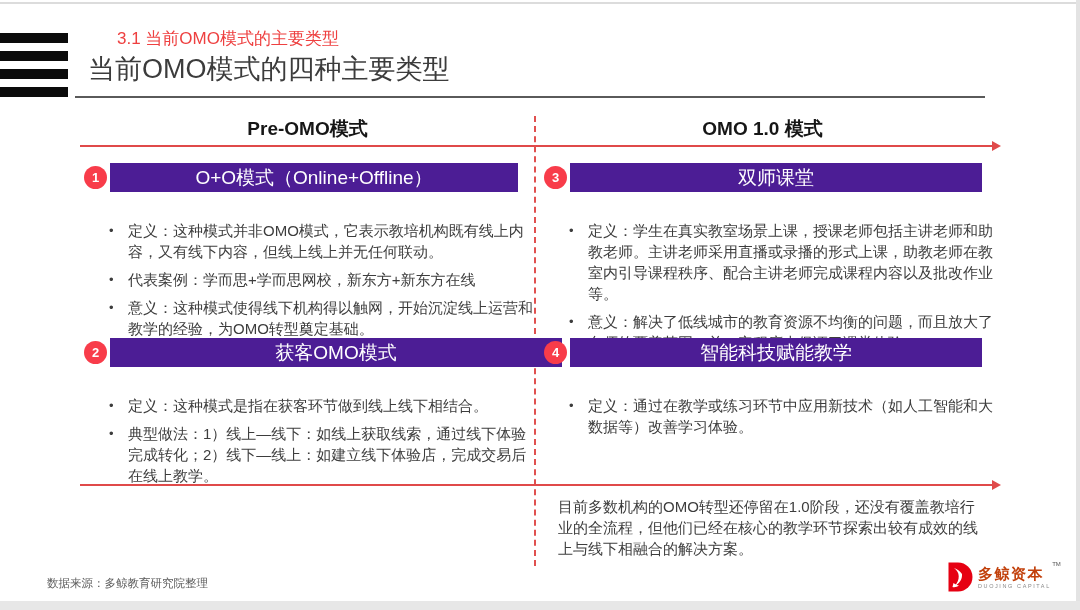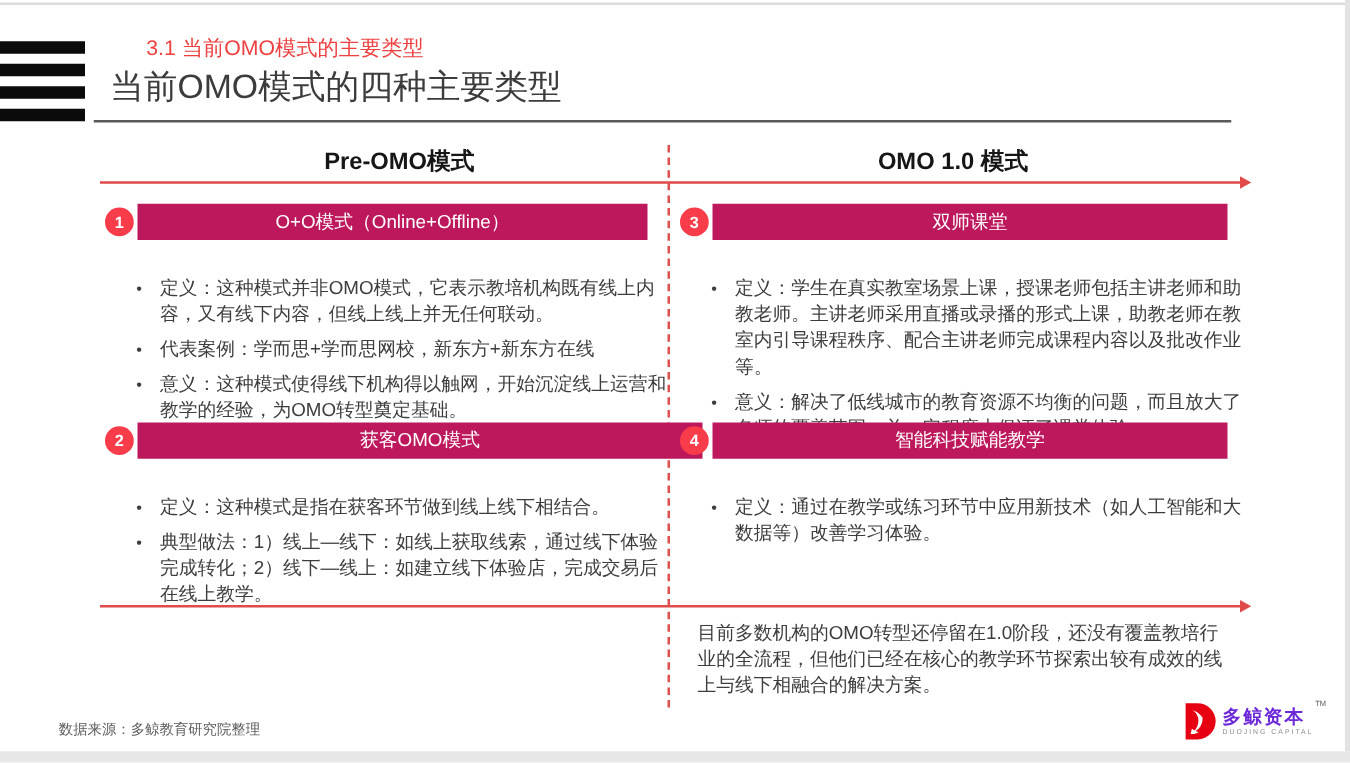--- a/index.html
+++ b/index.html
@@ -17,34 +17,34 @@
 
   
   .bars{position:absolute;left:0;top:33px;}
   .bars span{display:block;width:68px;height:10px;background:#0b0b0b;margin-bottom:8px;}
 
   .subtitle{position:absolute;left:88px;top:27px;font-size:17px;color:#ee4040;font-weight:400;margin-left:29px;}
   .page-title{position:absolute;left:88px;top:51px;font-size:27px;color:#3c3c3c;font-weight:400;margin:0;}
   .title-rule{position:absolute;left:75px;top:96px;width:910px;height:2px;background:#5a5a5a;}
 
   .col-header{position:absolute;top:116px;font-size:19px;font-weight:700;color:#161616;text-align:center;}
-  .col-header.left{left:92px;width:455px;}
+  .col-header.left{left:80px;width:455px;}
   .col-header.right{left:535px;width:455px;}
 
   .hline{position:absolute;left:80px;width:912px;height:2px;background:#e04a4a;}
   .hline.h-top{top:145px;}
   .hline.h-bottom{top:484px;}
   .hline .arrowhead{position:absolute;right:-9px;top:-4px;width:0;height:0;
     border-left:9px solid #e04a4a;border-top:5px solid transparent;border-bottom:5px solid transparent;}
 
   .vdash{position:absolute;left:534px;top:116px;height:450px;width:0;border-left:2px dashed #e0504f;}
 
   .num-badge{position:absolute;width:23px;height:23px;border-radius:50%;background:#f83c4a;
     color:#fff;font-size:13px;font-weight:700;text-align:center;line-height:23px;}
-  .banner{position:absolute;height:29px;background:#be185d;color:#fff;font-size:15px;
+  .banner{position:absolute;height:29px;background:#4c1d95;color:#fff;font-size:19px;
     text-align:center;line-height:29px;}
 
   .b1{left:110px;top:163px;width:408px;}
   .n1{left:84px;top:166px;}
   .b2{left:110px;top:338px;width:452px;}
   .n2{left:84px;top:341px;}
   .b3{left:570px;top:163px;width:412px;}
   .n3{left:544px;top:166px;}
   .b4{left:570px;top:338px;width:412px;}
   .n4{left:544px;top:341px;}
@@ -59,21 +59,21 @@
 
   .summary{position:absolute;font-size:15px;line-height:21px;color:#3d3d3d;}
   .summary.left{left:95px;top:496px;width:428px;}
   .summary.right{left:558px;top:496px;width:430px;}
 
   .source{position:absolute;left:47px;top:576px;font-size:11.5px;color:#5d5d5d;}
 
   .brand{position:absolute;left:947px;top:561px;display:flex;align-items:center;}
   .brand .mark{width:27px;height:32px;margin-right:4px;}
   .brand .text{position:relative;}
-  .brand .cn{font-size:15px;font-weight:700;color:#6d28d9;letter-spacing:1.5px;line-height:17px;}
+  .brand .cn{font-size:15px;font-weight:700;color:#c2410c;letter-spacing:1.5px;line-height:17px;}
   .brand .en{font-size:5.5px;color:#8a8a8a;letter-spacing:1.6px;line-height:6px;}
   .brand .tm{position:absolute;right:-10px;top:-4px;font-size:6px;color:#555;}
 </style>
 </head>
 <body>
 
 <div class="slide">
 
   <div class="bars">
     <span></span>

